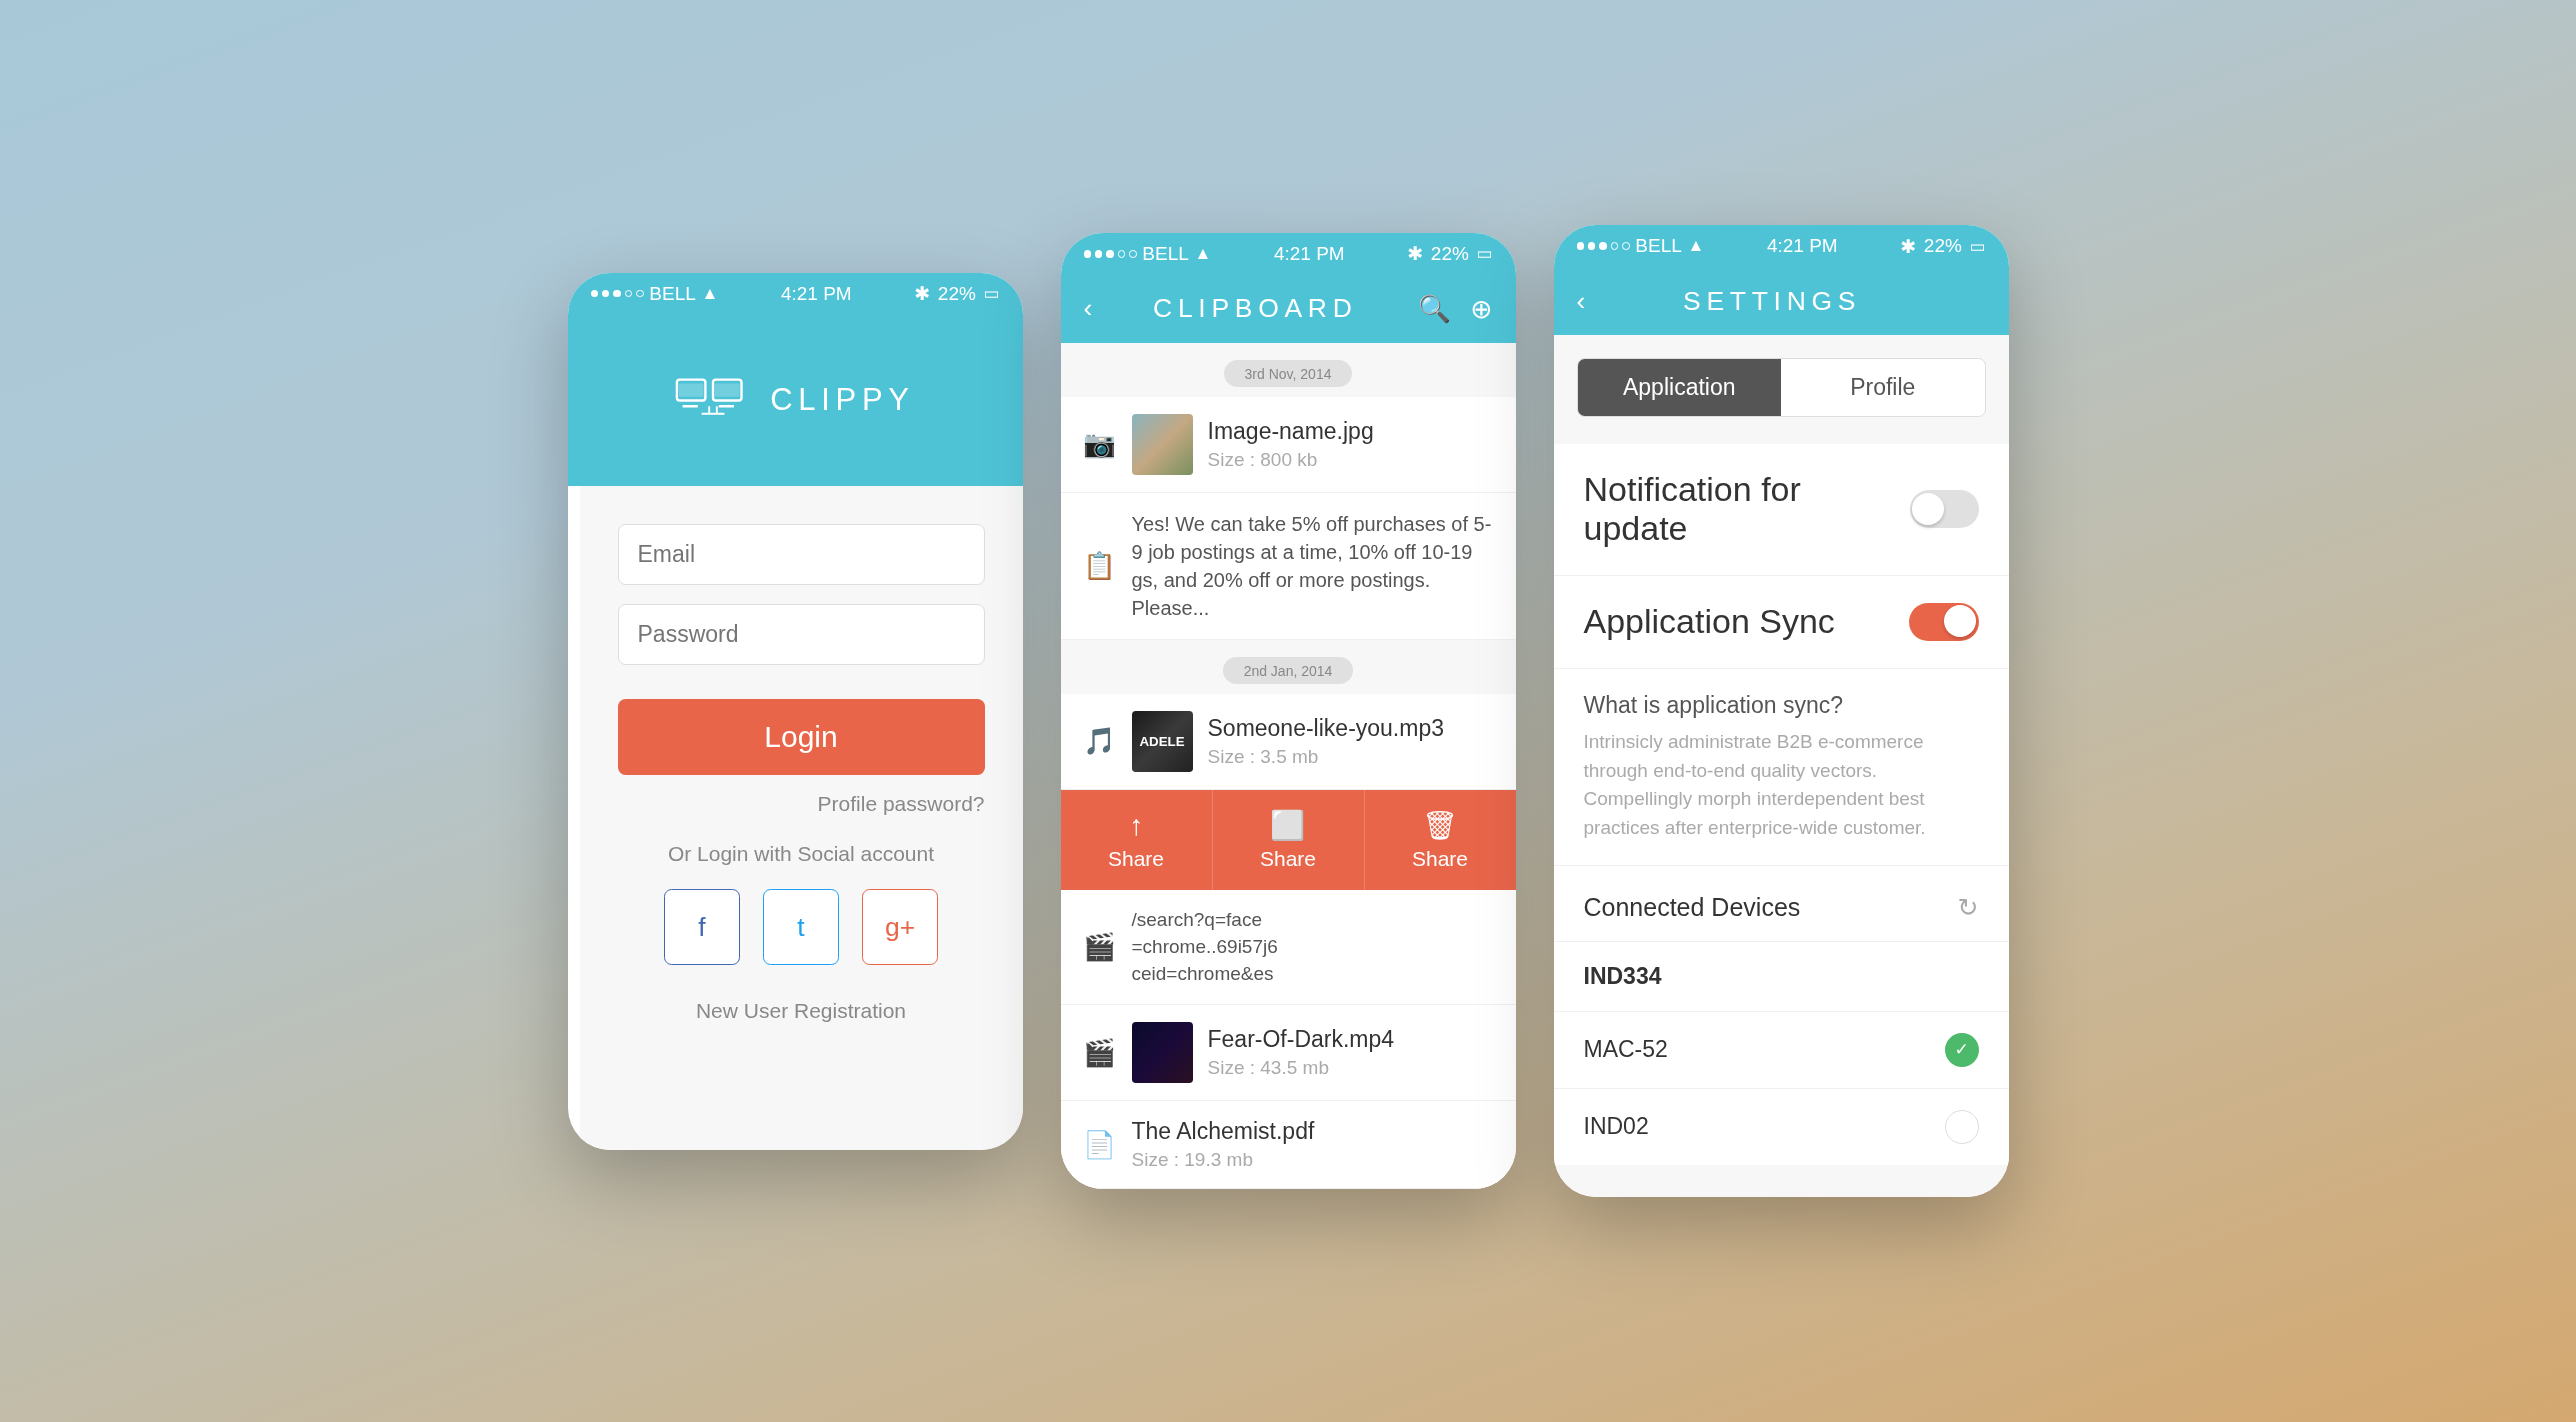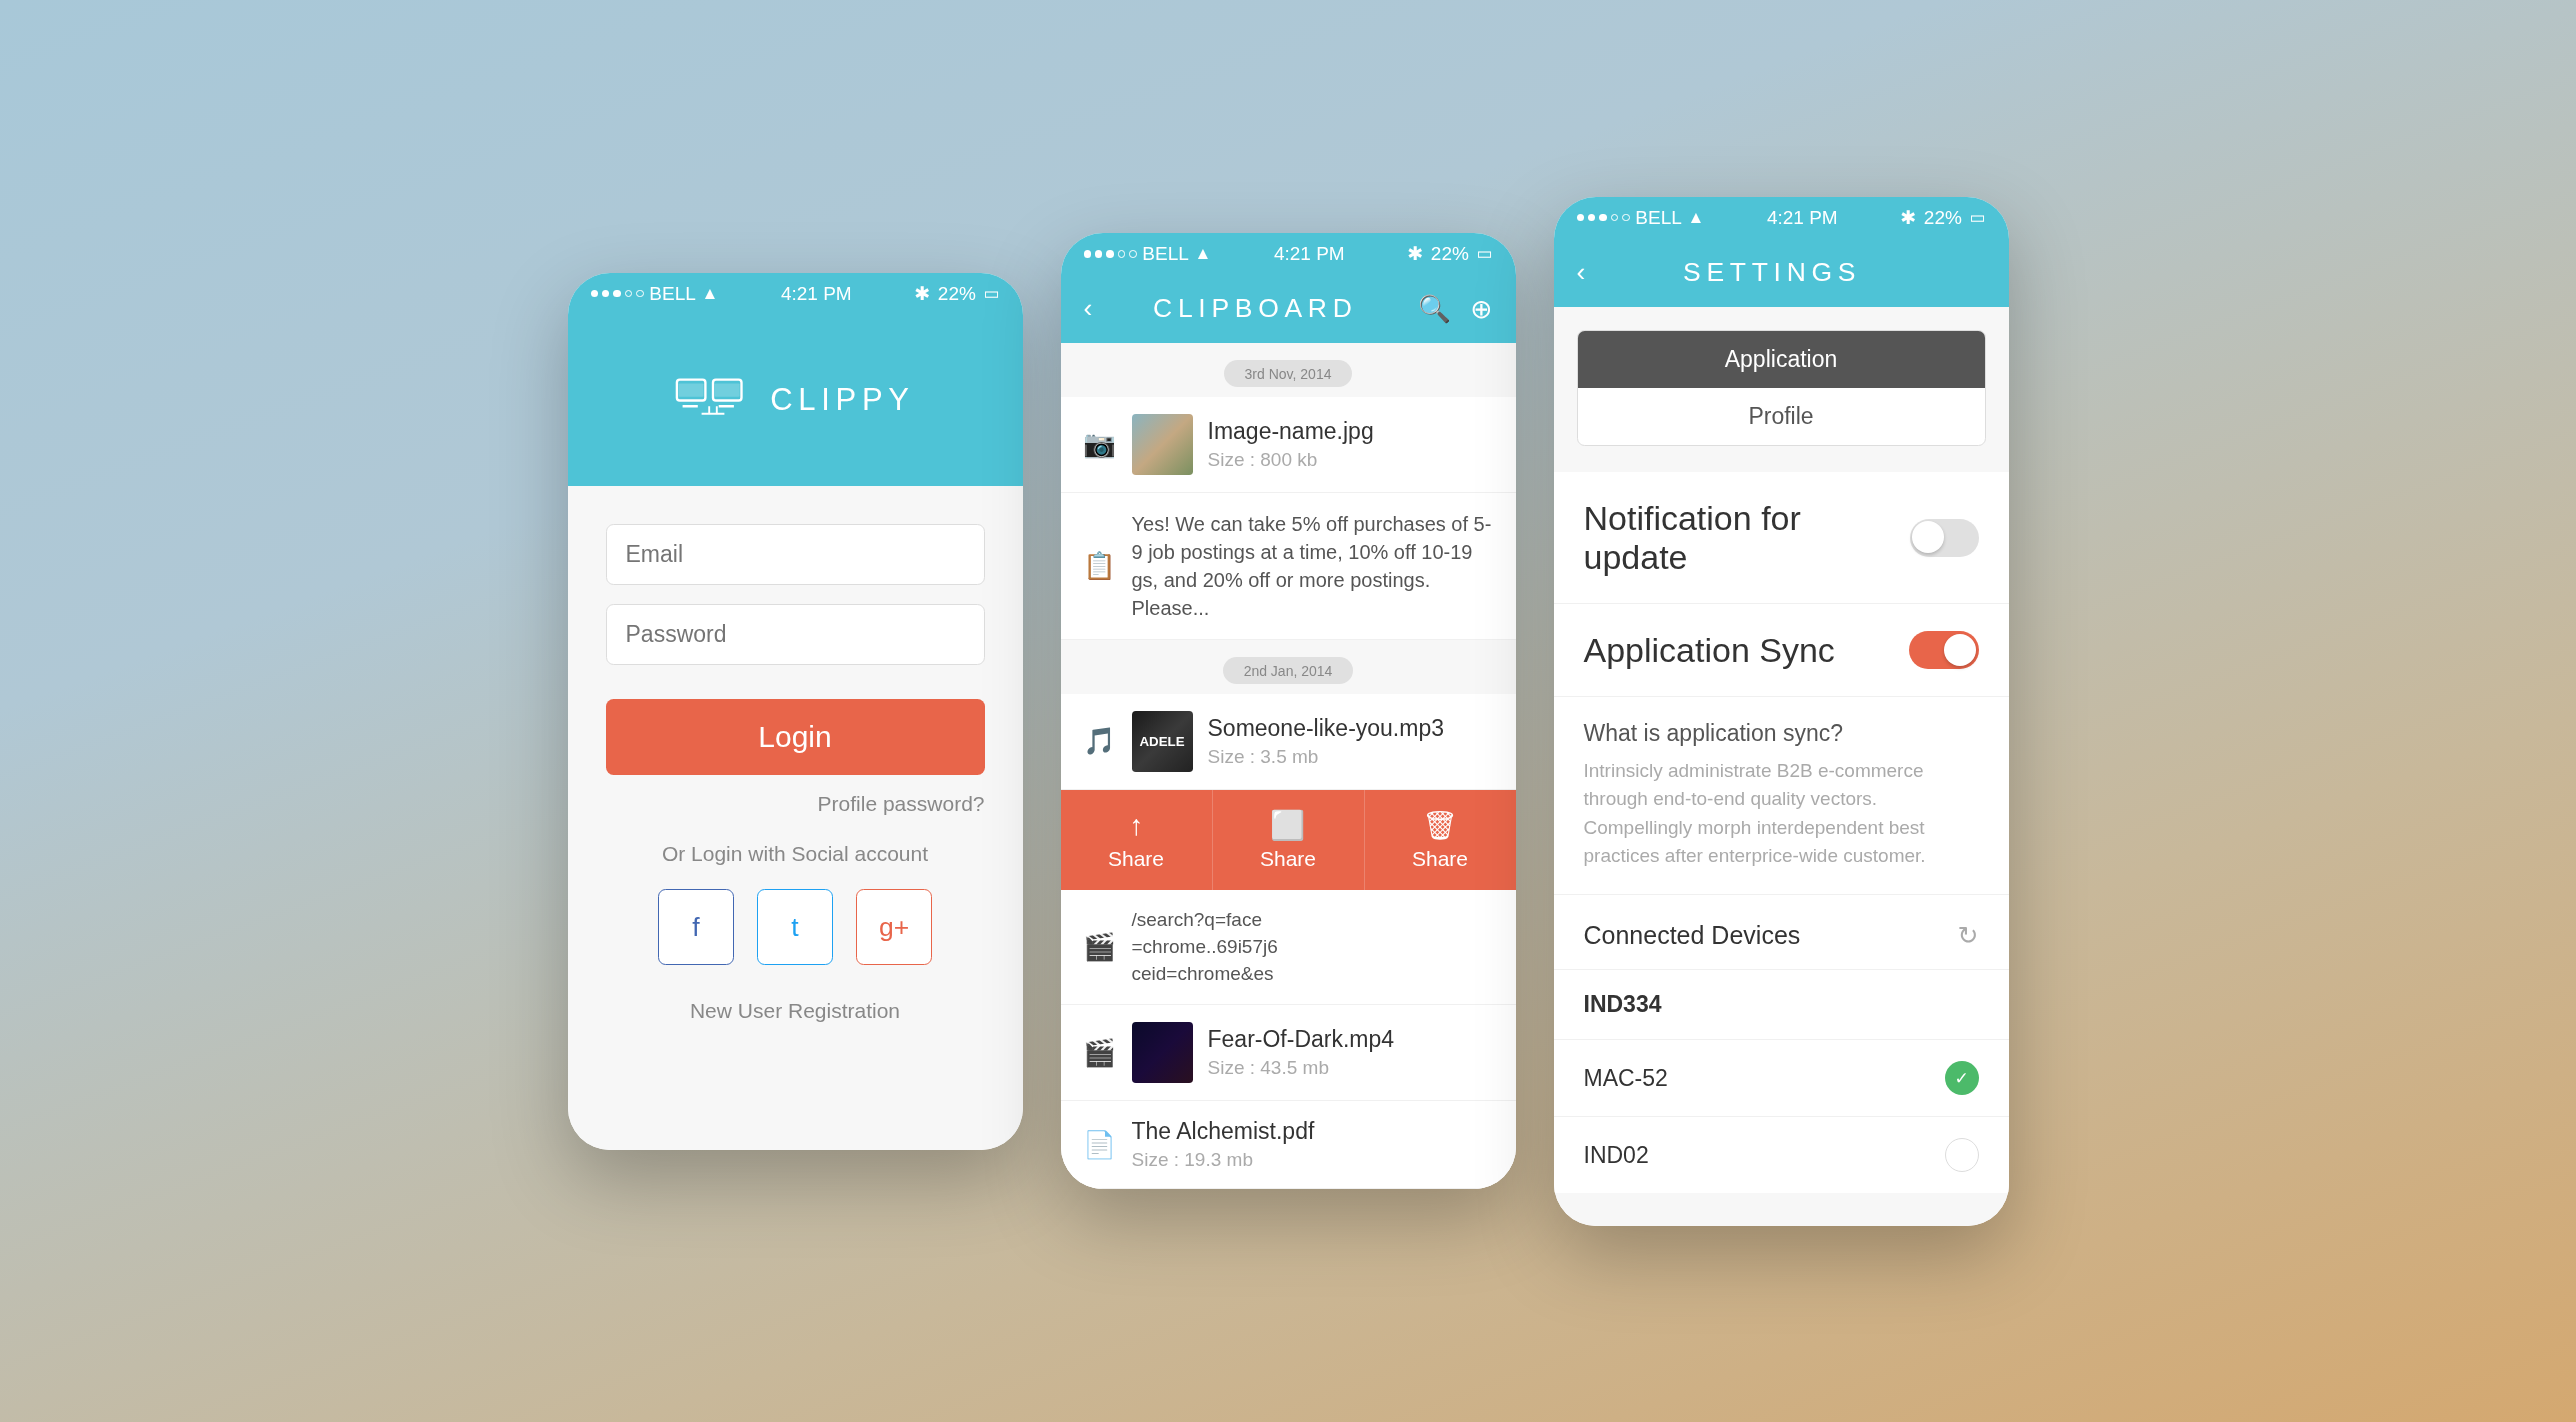--- a/index.html
+++ b/index.html
@@ -63,20 +63,21 @@
     .clippy-title {
       color: white;
       font-size: 31px;
       font-weight: 300;
       letter-spacing: 5.7px;
     }
     .phone1-body {
       background: #f7f7f7;
       padding: 38px 38px 28.4px;
       min-height: 664px;
+      margin-left: 12px;
     }
     .input-field {
       width: 100%;
       height: 61px;
       border: 1.4px solid #ddd;
       border-radius: 7.6px;
       background: white;
       padding: 0 19px;
       font-size: 23px;
       color: #999;
@@ -238,21 +239,20 @@
     }
     .phone3-body { background: #f7f7f7; min-height: 664px; padding: 23px 0; }
 
     .seg-control {
       display: flex;
       margin: 0 23px 26.5px;
       border: 1.9px solid #ddd;
       border-radius: 7.6px;
       overflow: hidden;
       background: white;
-      flex-direction: column;
     }
     .seg-btn {
       flex: 1;
       text-align: center;
       padding: 15px 0;
       font-size: 23px;
       cursor: pointer;
       color: #555;
     }
     .seg-btn.active {

